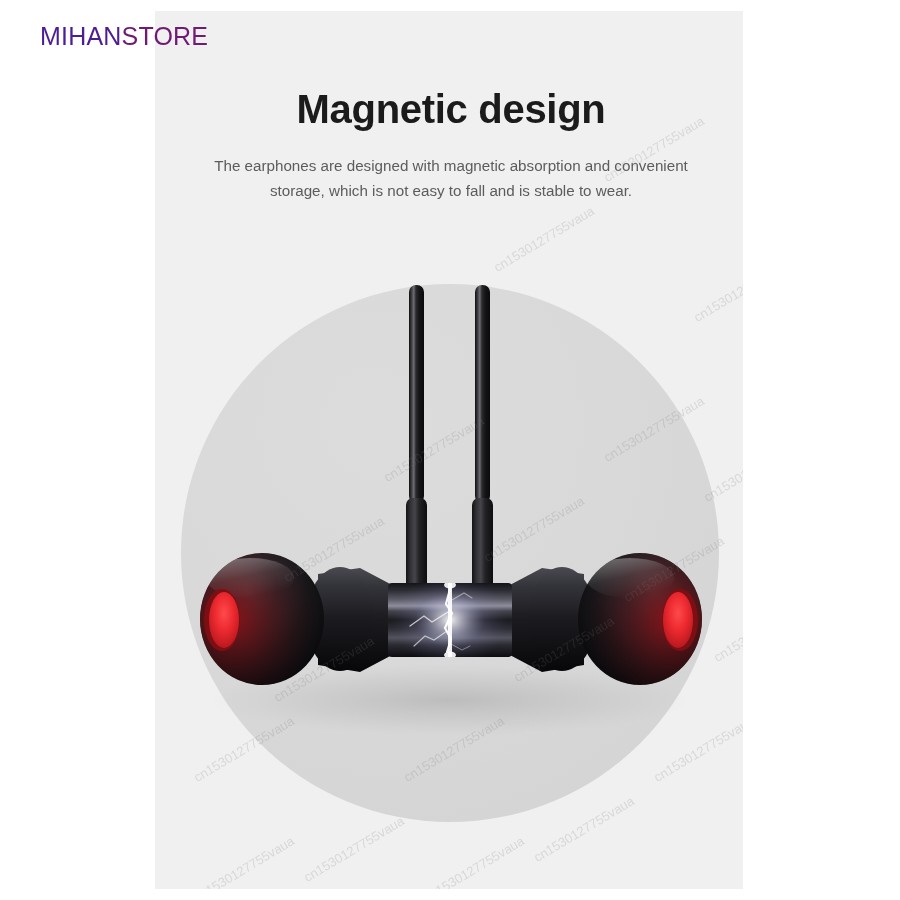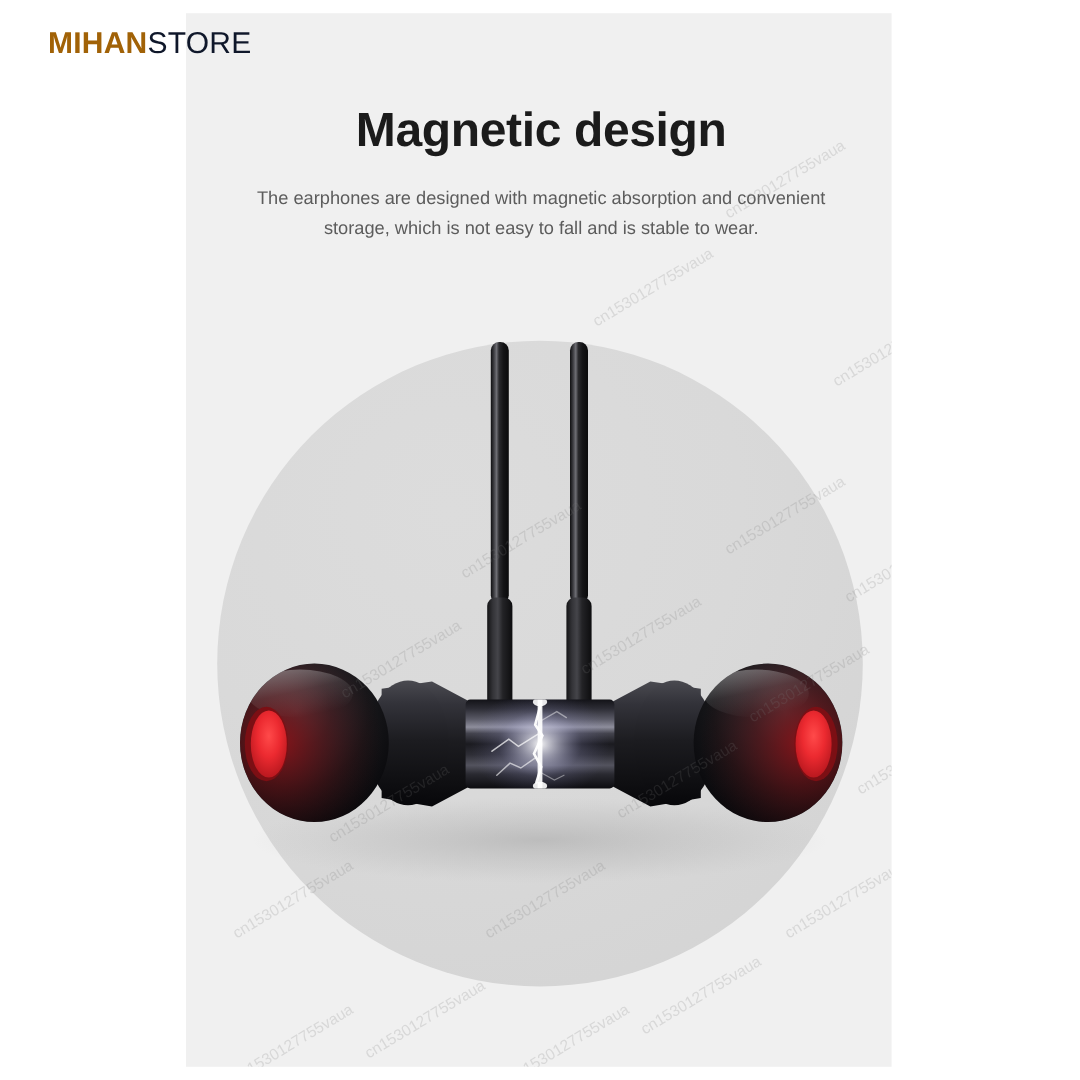--- a/index.html
+++ b/index.html
@@ -31,22 +31,22 @@
   
   #logo {
     position: absolute;
     left: 40px;
     top: 22px;
     font-size: 25px;
     letter-spacing: 0.2px;
     white-space: nowrap;
     z-index: 30;
   }
-  #logo .part-a { color: #a16207; font-weight: bold; }
-  #logo .part-b { color: #0f172a; }
+  #logo .part-a { color: #4c1d95; }
+  #logo .part-b { color: #701a75; }
 
   
   #headline {
     position: absolute;
     left: 155px;
     top: 86px;
     width: 592px;
     text-align: center;
     z-index: 20;
   }

